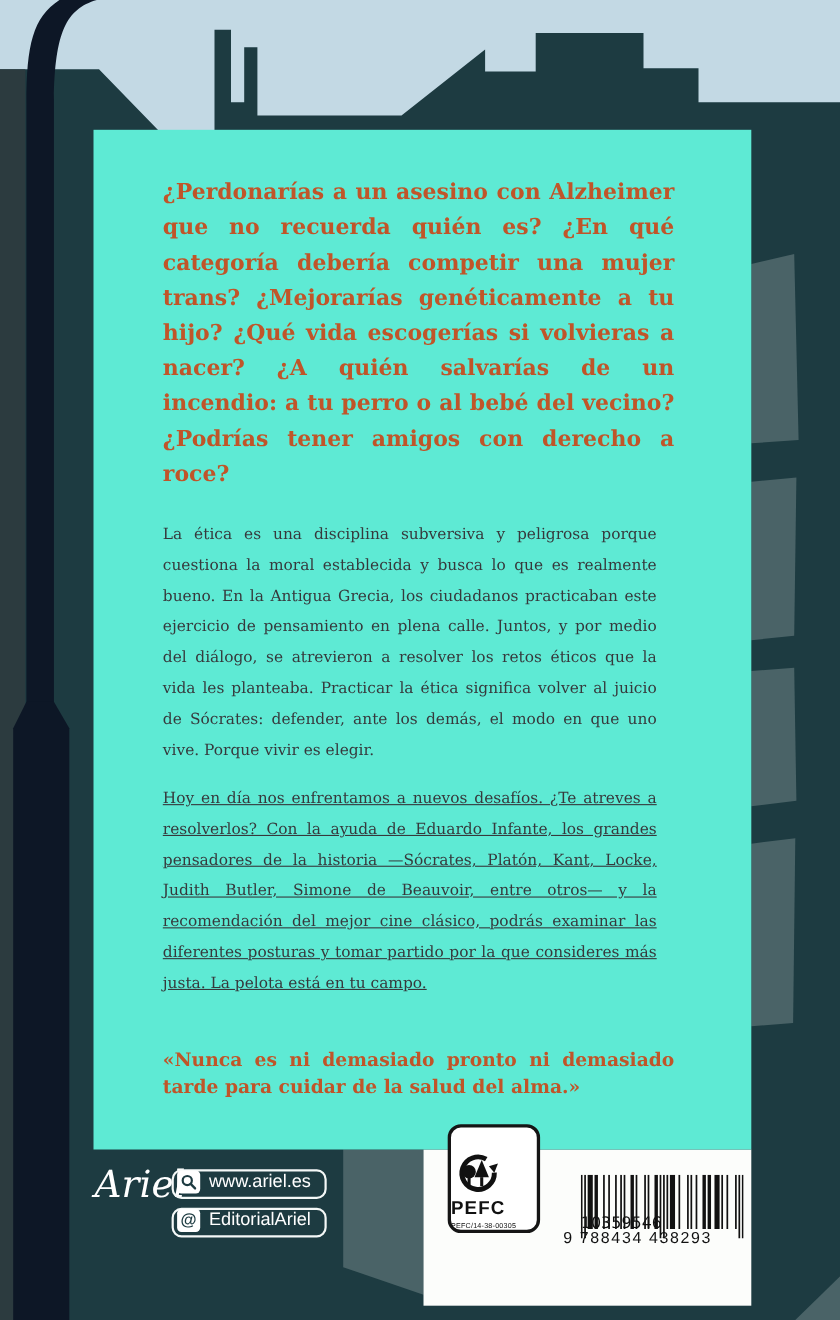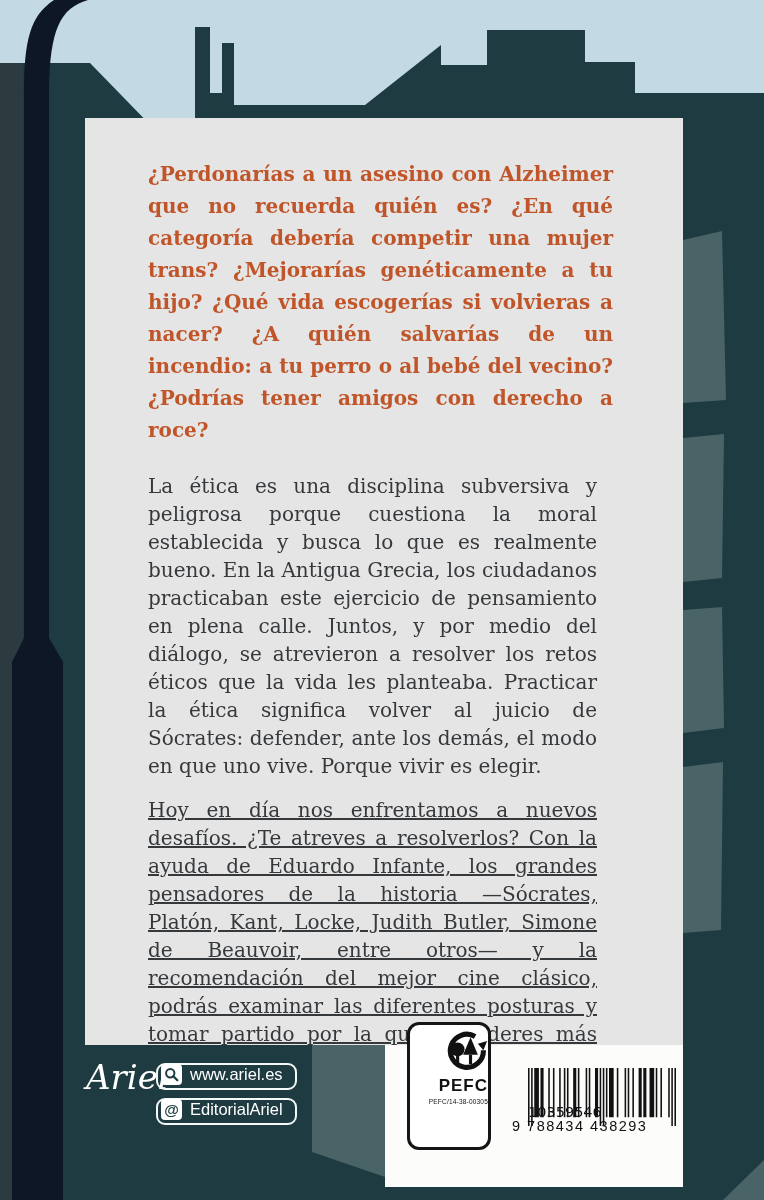--- a/index.html
+++ b/index.html
@@ -4,33 +4,33 @@
 <style>
   html,body{margin:0;padding:0;background:#444;}
   .page{
     position:relative;width:764px;height:1200px;overflow:hidden;
     background:#1d3b41;font-family:"DejaVu Serif", serif;
   }
   .bg-svg{position:absolute;left:0;top:0;width:764px;height:1200px;display:block;}
   
   .card{
     position:absolute;left:85px;top:118px;width:598px;height:927px;
-    background:#e5e5e5;box-sizing:border-box;
+    background:#5eead4;box-sizing:border-box;
     padding:40px 70px 0 63px;overflow:hidden;
   }
   .white-col{
     position:absolute;left:385px;top:1045px;width:298px;height:142px;
     background:#fcfdfb;
   }
   .intro{
     color:#c05529;font-weight:bold;font-size:20px;line-height:32px;
     text-align:justify;margin:0 0 26px 0;
   }
   .body-par{
-    color:#36393c;font-size:20px;line-height:28px;text-align:justify;
+    color:#36393c;font-size:14px;line-height:28px;text-align:justify;
     margin:0 16px 16px 0;
   }
   .body-par.last{margin-bottom:44px;text-decoration:underline;}
   .quote{
     color:#c05529;font-weight:bold;font-size:17px;line-height:25px;
     text-align:justify;margin:0 0 14px 0;
   }
   
   .ariel-logo{
     position:absolute;left:86px;top:1058px;color:#ffffff;
@@ -46,24 +46,24 @@
     width:21px;height:21px;background:#ffffff;border-radius:4px;
     display:flex;align-items:center;justify-content:center;
     color:#1d3b41;font-family:"Liberation Sans", sans-serif;
     font-size:15px;font-weight:bold;flex:0 0 auto;
   }
   .pill-label{
     color:#ffffff;font-family:"Liberation Sans", sans-serif;
     font-size:16.5px;white-space:nowrap;
   }
   .pefc{
-    position:absolute;left:407px;top:1022px;width:84px;height:128px;
+    position:absolute;left:407px;top:1022px;width:84px;height:99px;
     background:#ffffff;border:3px solid #151515;border-radius:12px;
-    box-sizing:border-box;display:flex;flex-direction:column;align-items:flex-end;
-    padding-top:5px;
+    box-sizing:border-box;display:flex;flex-direction:column;align-items:flex-start;
+    padding-top:23px;
   }
   .pefc-label{
     font-family:"Liberation Sans", sans-serif;font-weight:bold;
     font-size:17px;letter-spacing:1px;color:#111;line-height:18px;margin-top:1px;
   }
   .pefc-cert{
     font-family:"Liberation Sans", sans-serif;font-size:6.5px;
     color:#111;margin-top:3px;letter-spacing:0.2px;
   }
   .barcode-number{

